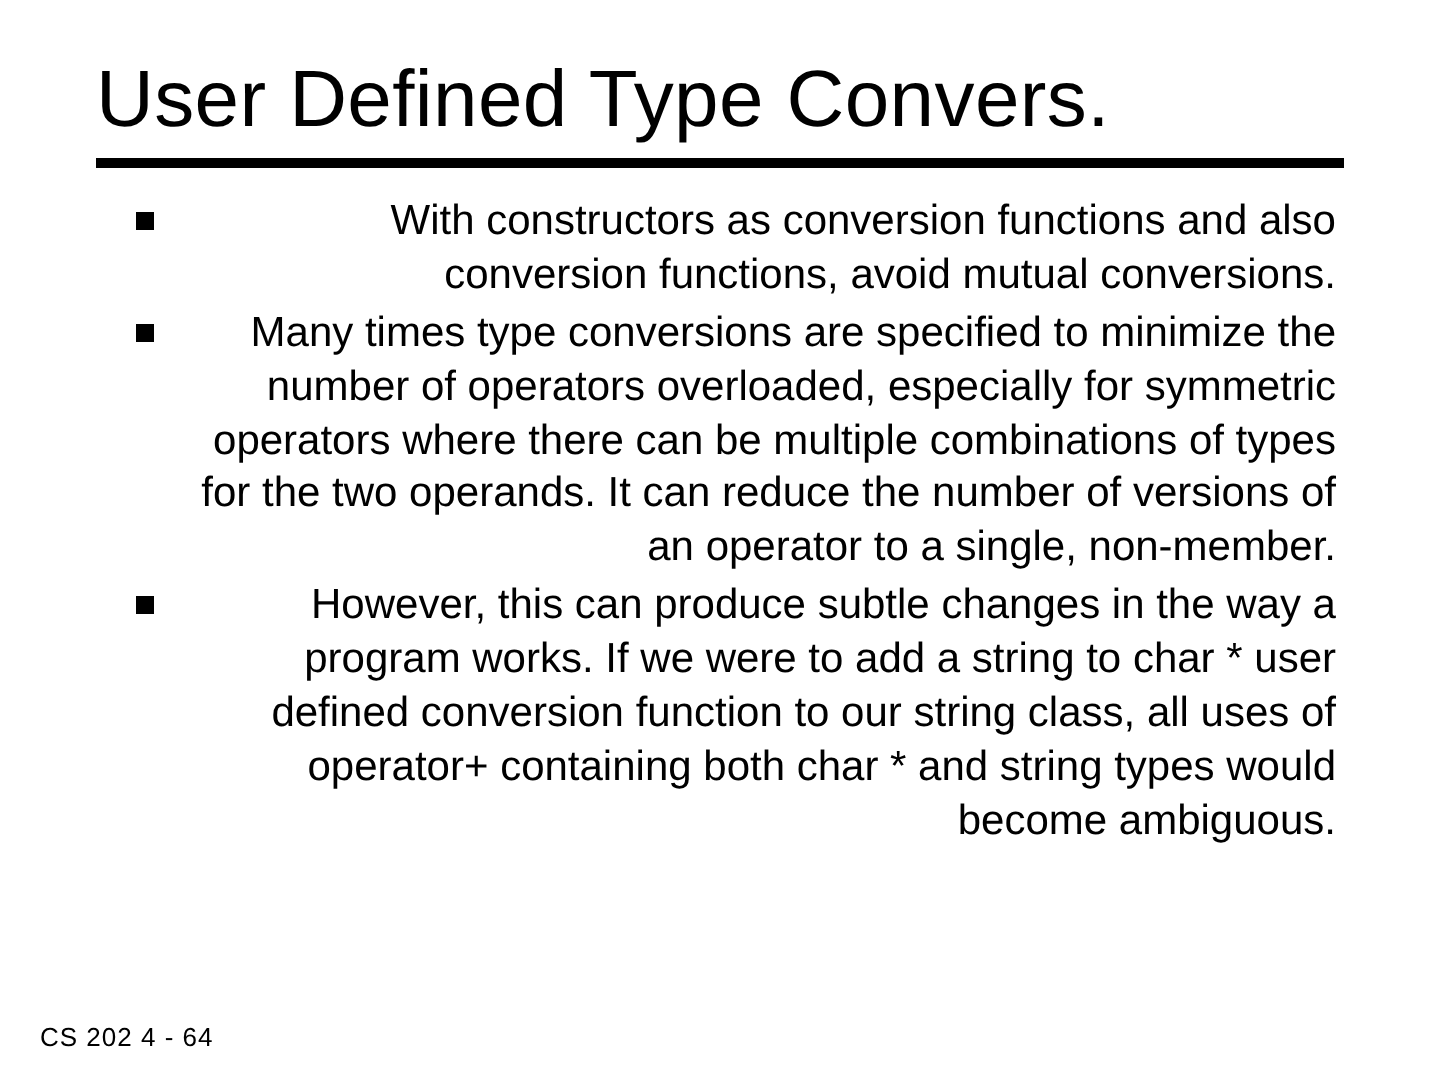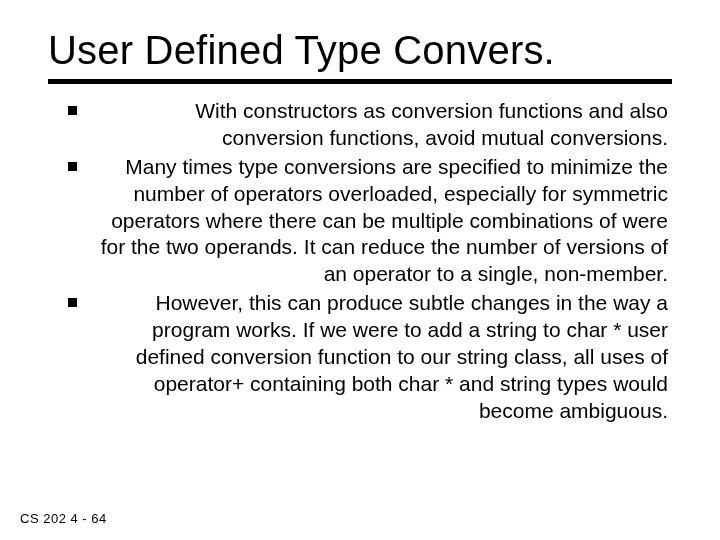--- a/index.html
+++ b/index.html
@@ -61,17 +61,17 @@
   }
 </style>
 </head>
 <body>
 
 <div class="slide">
   <h1 class="title">User Defined Type Convers.</h1>
   <hr class="rule">
   <ul class="bullets">
     <li><span>With constructors as conversion functions and also conversion functions, avoid mutual conversions.</span></li>
-    <li><span>Many times type conversions are specified to minimize the number of operators overloaded, especially for symmetric operators where there can be multiple combinations of were for the two operands. It can reduce the number of versions of an operator to a single, non-member.</span></li>
+    <li><span>Many times type conversions are specified to minimize the number of operators overloaded, especially for symmetric operators where there can be multiple combinations of types for the two operands. It can reduce the number of versions of an operator to a single, non-member.</span></li>
     <li><span>However, this can produce subtle changes in the way a program works. If we were to add a string to char * user defined conversion function to our string class, all uses of operator+ containing both char * and string types would become ambiguous.</span></li>
   </ul>
   <div class="footer">CS 202   4 - 64</div>
 </div>
 
 </body></html>

